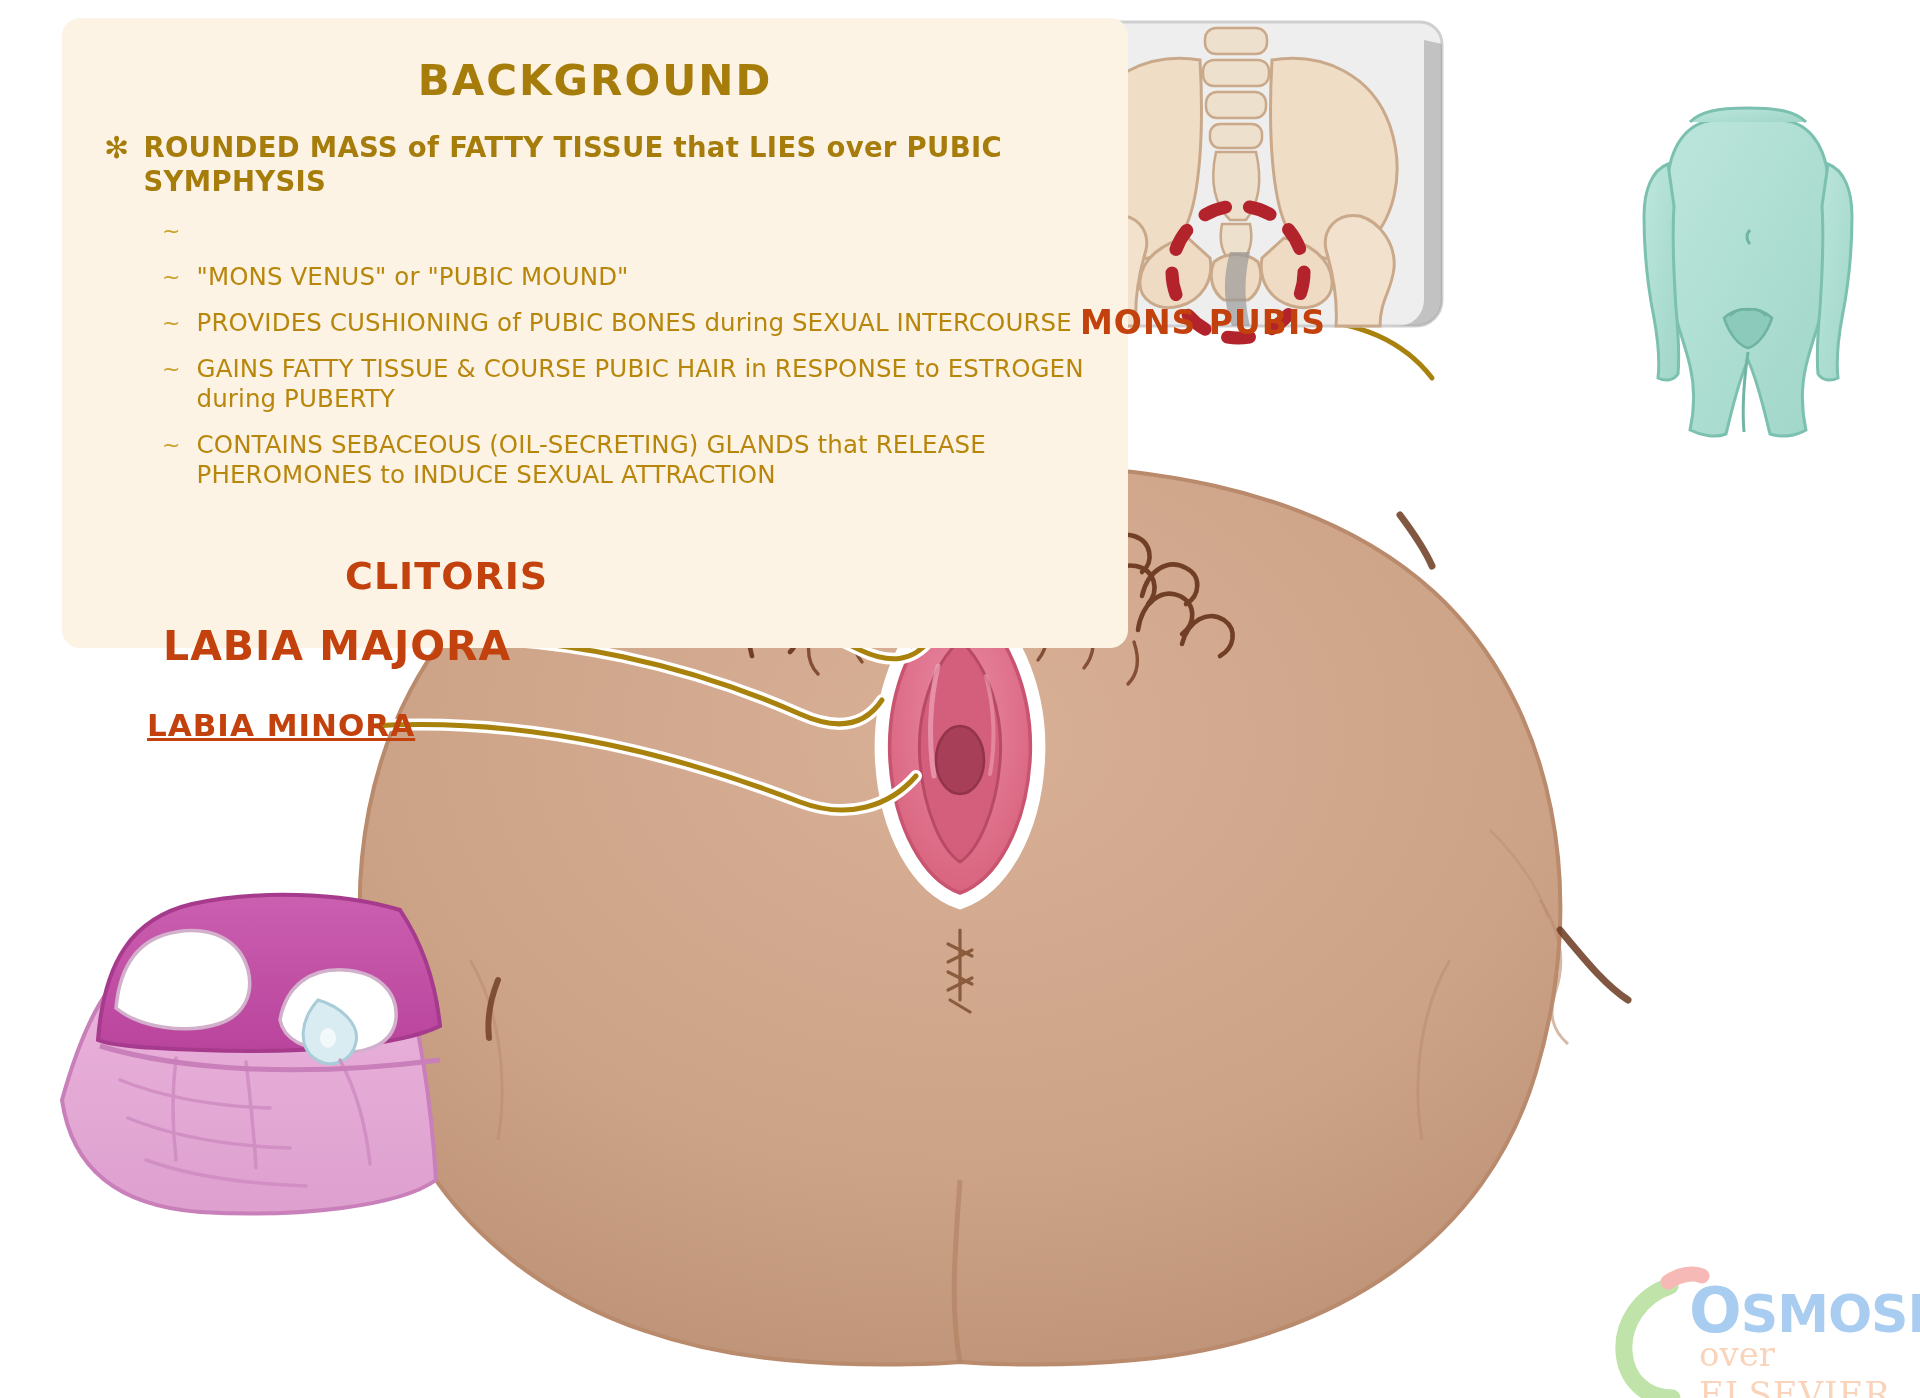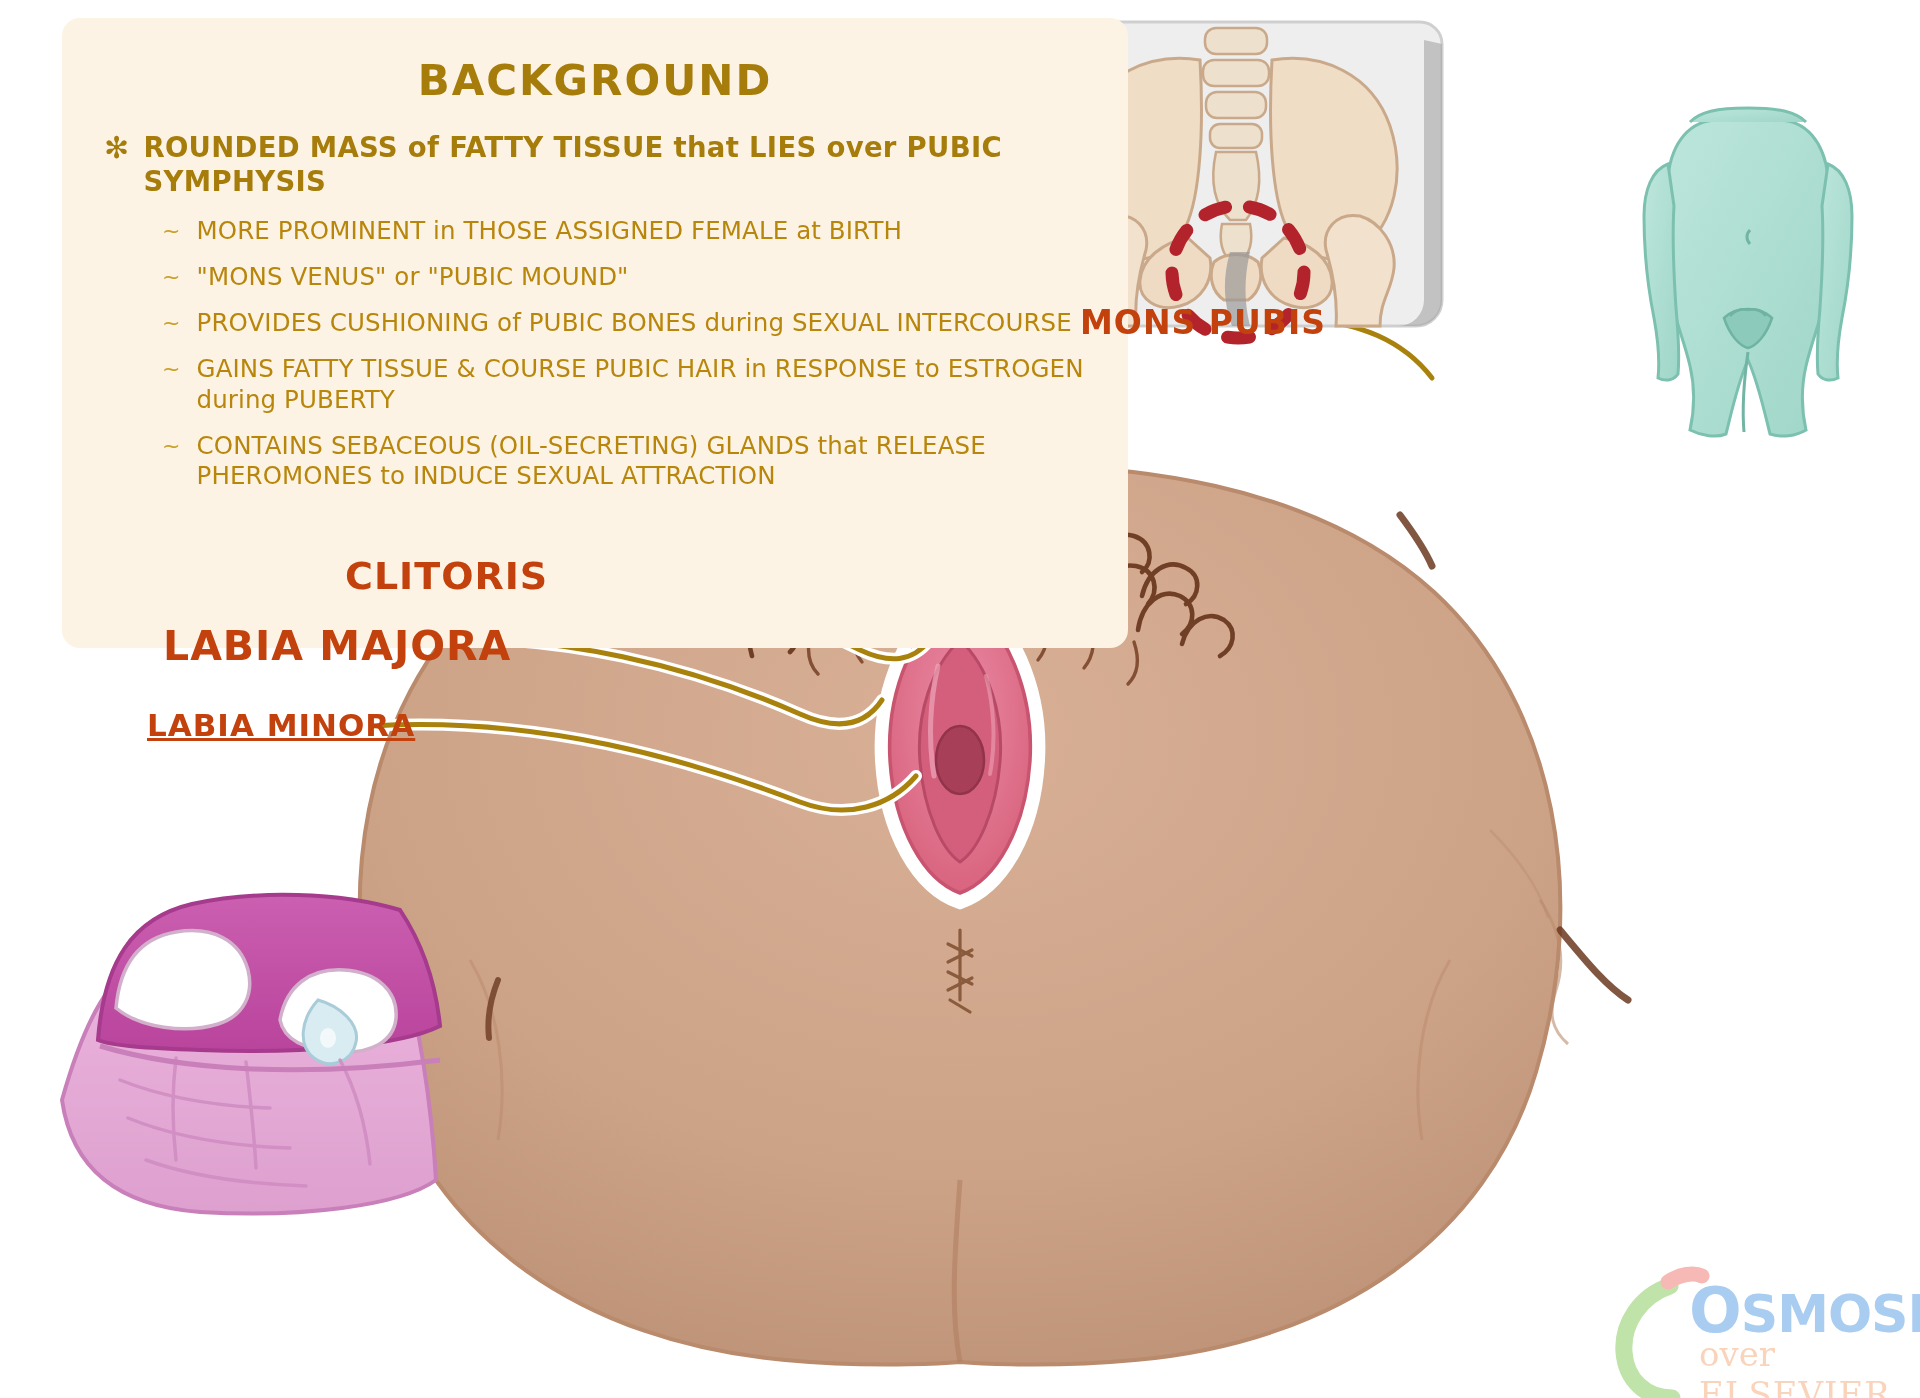--- a/index.html
+++ b/index.html
@@ -392,21 +392,20 @@
     <div class="bg-title">BACKGROUND</div>
 
     <div class="lv1">
       <span class="star">✻</span>
       <span>ROUNDED MASS of FATTY TISSUE that LIES over PUBIC SYMPHYSIS</span>
     </div>
 
     <div class="sublist">
       <div class="lv2">
         <span class="tilde">~</span>
-        <span>MORE PROMINENT in THOSE ASSIGNED FEMALE at BIRTH</span>
       </div>
       <div class="lv2">
         <span class="tilde">~</span>
         <span>"MONS VENUS" or "PUBIC MOUND"</span>
       </div>
       <div class="lv2">
         <span class="tilde">~</span>
         <span>PROVIDES CUSHIONING of PUBIC BONES during SEXUAL INTERCOURSE</span>
       </div>
       <div class="lv2">

